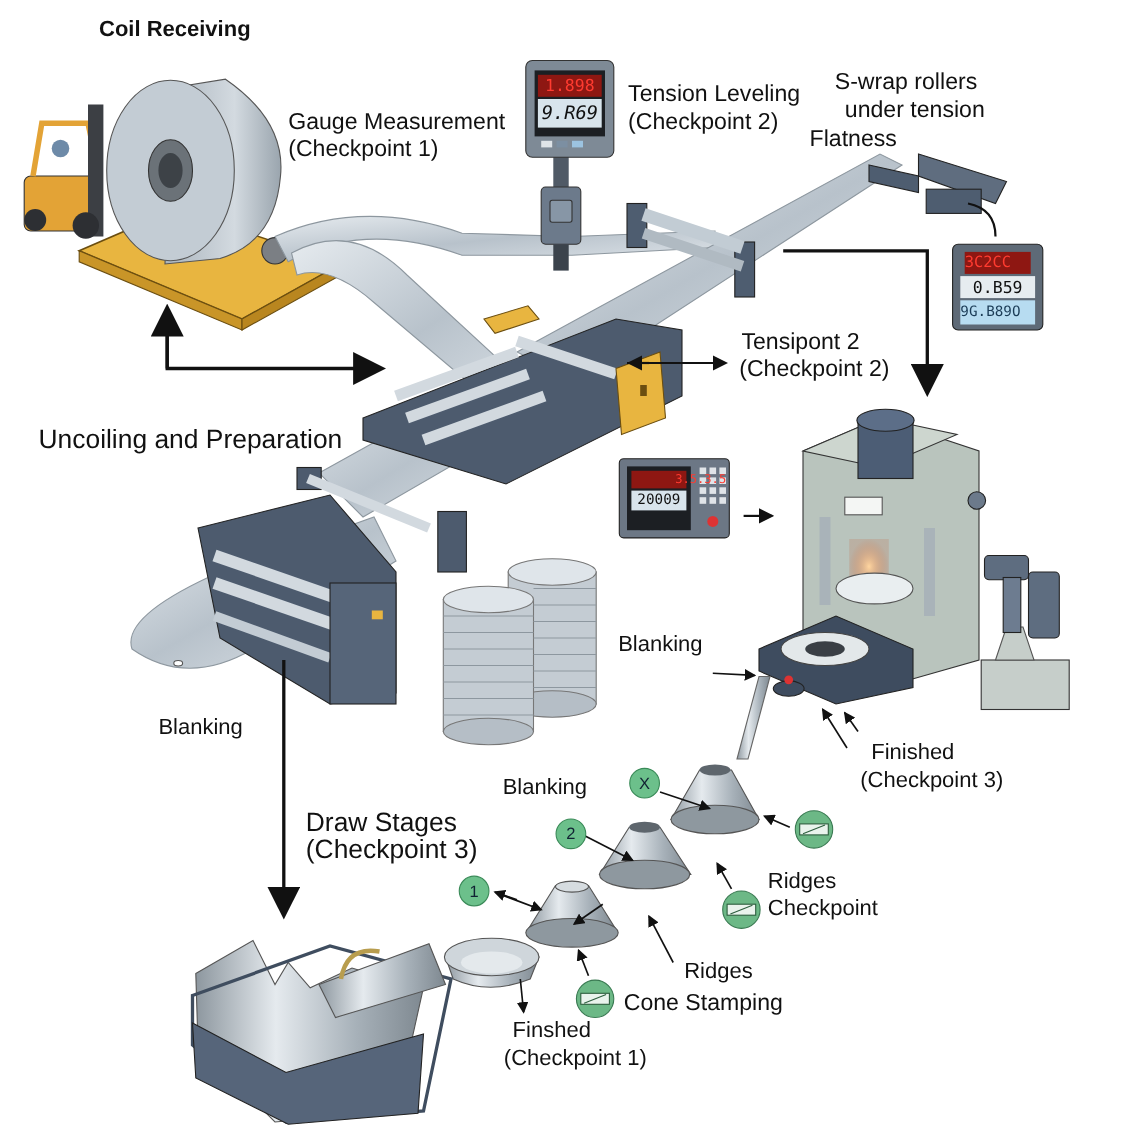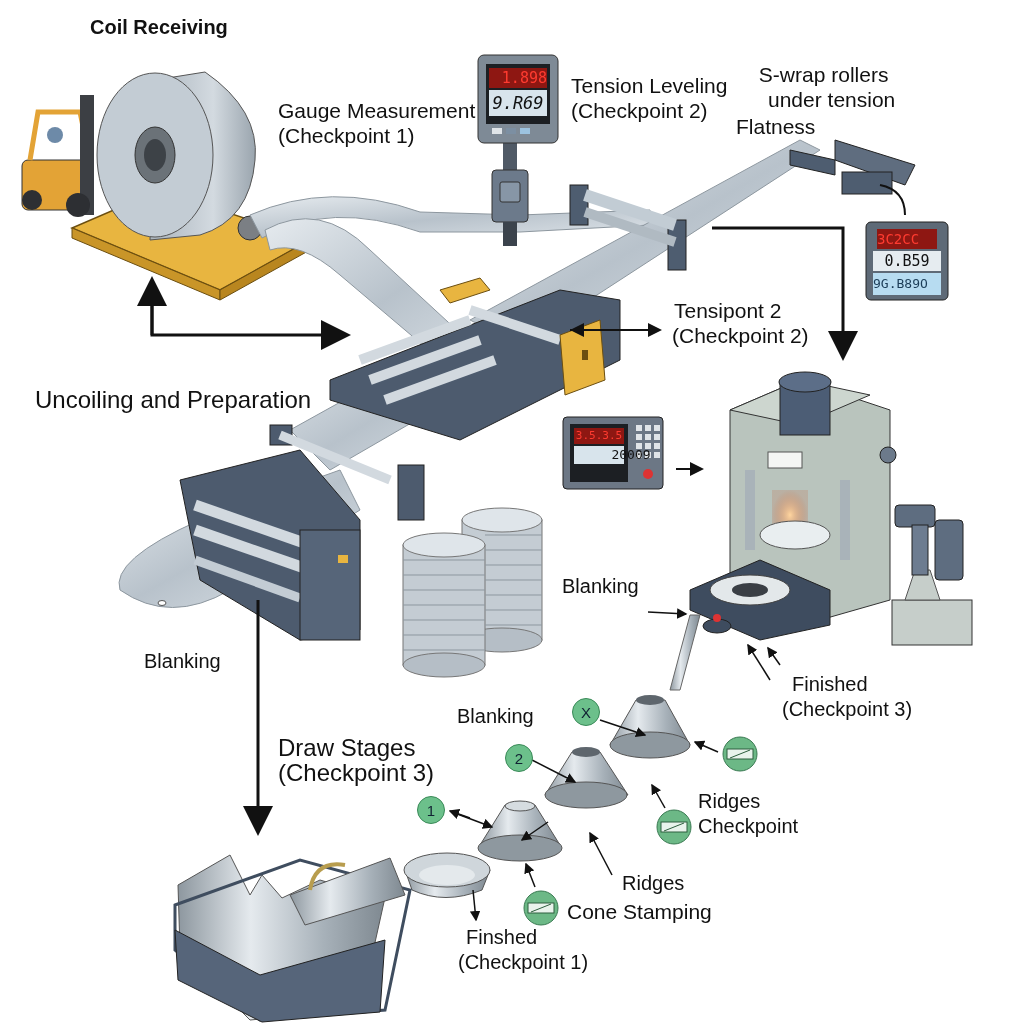--- a/index.html
+++ b/index.html
@@ -273,34 +273,34 @@
     <rect x="661" y="822" width="26" height="10" fill="#e9f3ec" stroke="#2d5e3e"></rect>
     <line x1="664" y1="831" x2="684" y2="823" stroke="#2d5e3e"></line>
   </g>
   <g>
     <circle cx="541" cy="908" r="17" fill="#6cb886" stroke="#3a7a52"></circle>
     <rect x="528" y="903" width="26" height="10" fill="#e9f3ec" stroke="#2d5e3e"></rect>
     <line x1="531" y1="912" x2="551" y2="904" stroke="#2d5e3e"></line>
   </g>
 </svg>
 
-<div class="readout" style="left:489px;top:68px;width:58px;font-size:15px;line-height:20px;color:#ff3b30;text-align:right;">1.898</div>
+<div class="readout" style="left:489px;top:68px;width:58px;font-size:15px;line-height:20px;color:#ff3b30;">1.898</div>
 <div class="readout" style="left:489px;top:90px;width:58px;font-size:17px;line-height:26px;color:#111;font-style:italic;">9.R69</div>
 <div class="readout" style="left:877px;top:229px;width:40px;font-size:14px;line-height:20px;color:#ff3b30;">3C2CC</div>
 <div class="readout" style="left:873px;top:251px;width:68px;font-size:15px;line-height:20px;color:#111;">0.B59</div>
 <div class="readout" style="left:873px;top:273px;width:50px;font-size:13px;line-height:22px;color:#1b3c57;">9G.B89O</div>
-<div class="readout" style="left:574px;top:428px;width:50px;font-size:11px;line-height:16px;color:#ff3b30;">3.5.3.5</div>
-<div class="readout" style="left:574px;top:446px;width:50px;font-size:13px;line-height:18px;color:#111;padding-left:32px;">20009</div>
+<div class="readout" style="left:574px;top:428px;width:50px;font-size:11px;line-height:16px;color:#ff3b30;padding-left:38px;">3.5.3.5</div>
+<div class="readout" style="left:574px;top:446px;width:50px;font-size:13px;line-height:18px;color:#111;">20009</div>
 
 <div class="badge" style="left:572px;top:698px;">X</div>
 <div class="badge" style="left:505px;top:744px;">2</div>
 <div class="badge" style="left:417px;top:796px;">1</div>
 
 <div class="lbl bold" style="left:90px;top:15px;font-size:20px;">Coil Receiving</div>
-<div class="lbl" style="left:262px;top:98px;margin-left:16px;">
+<div class="lbl" style="left:262px;top:98px;">
   <span>Gauge Measurement</span>
   <span>(Checkpoint 1)</span>
 </div>
 <div class="lbl" style="left:571px;top:73px;">
   <span>Tension Leveling</span>
   <span>(Checkpoint 2)</span>
 </div>
 <div class="lbl" style="left:752px;top:62px;text-align:center;">
   <span>S-wrap rollers</span>
   <span style="padding-left:16px;">under  tension</span>

